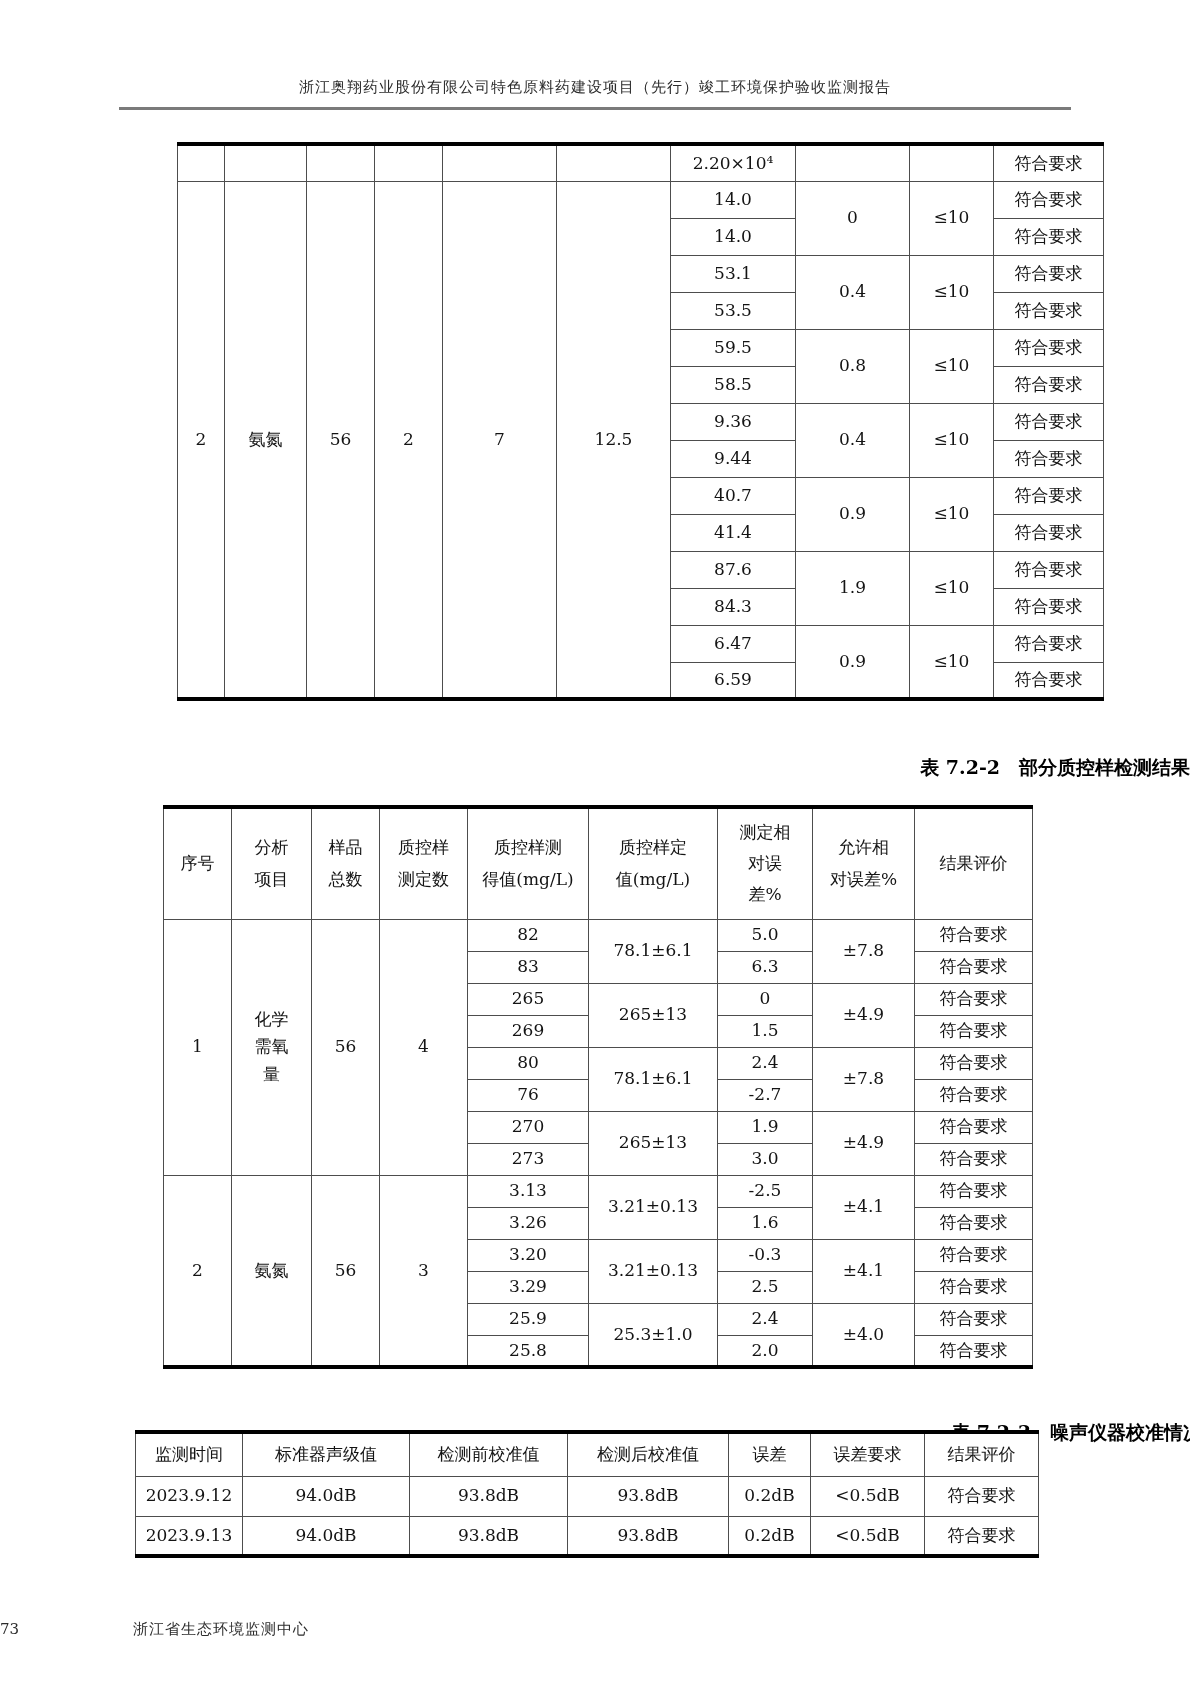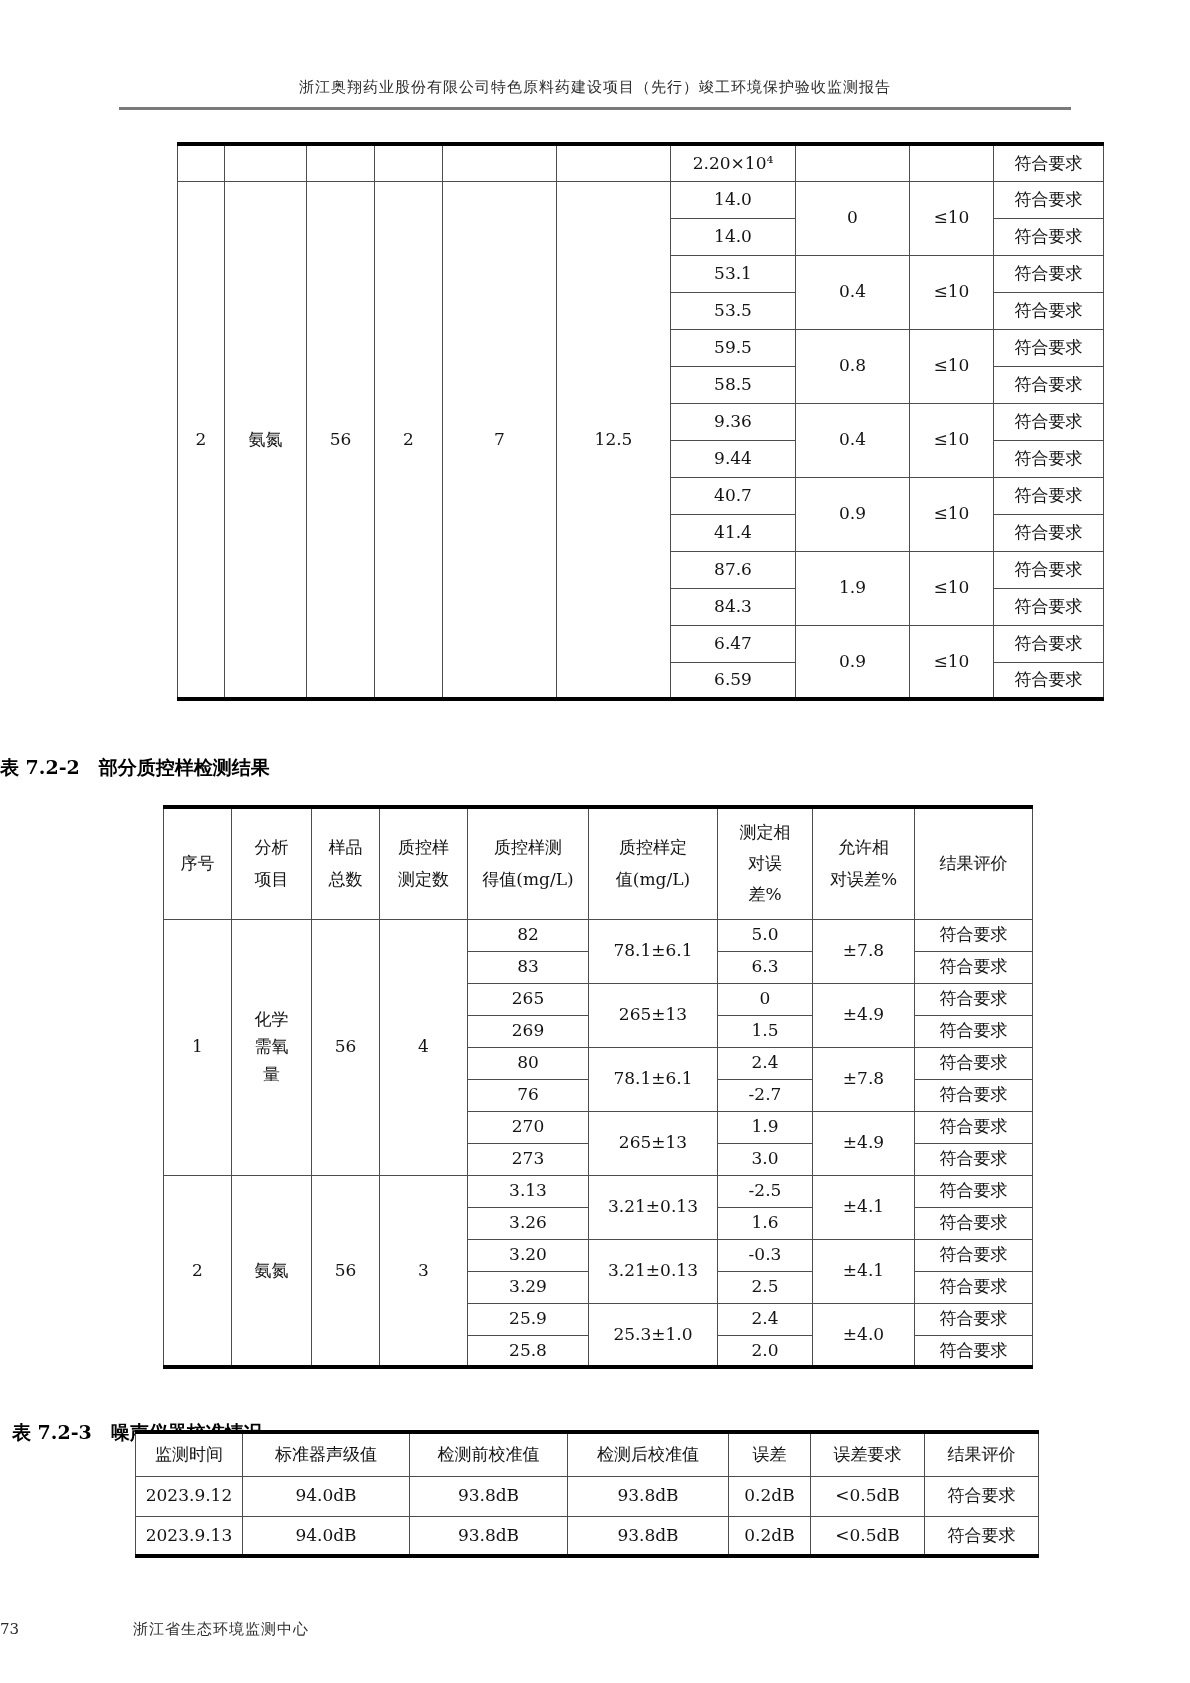--- a/index.html
+++ b/index.html
@@ -25,21 +25,21 @@
   .t1 { top:142px; left:133px; width:926px; border-top:4px solid #000; border-bottom:4px solid #000;margin-left:44px; }
   .t1 tr { height:37px; }
   .t2 { top:805px; left:163px; width:869px; border-top:4px solid #000; border-bottom:4px solid #000; }
   .t2 tr { height:32px; }
   .t2 tr.hdr { height:112px; }
   .t2 tr.hdr th { line-height:1.85; }
   .t3 { top:1430px; left:135px; width:903px; border-top:4px solid #000; border-bottom:4px solid #000;padding-left:7px; }
   .t3 tr { height:40px; }
   .t3 tr.hdr { height:44px; }
   .tbl-title {
-    position:absolute; left:0; width:1190px; text-align:left;
+    position:absolute; left:0; width:1190px; text-align:right;
     font-size:19px; font-weight:bold; color:#000; white-space:pre-line;
   }
   .title-722 { top:755px; }
   .title-723 { top:1420px;margin-left:12px; }
   .doc-footer-org {
     position:absolute; top:1620px; left:133px; font-size:15px; color:#2b2b2b; letter-spacing:1px;
   }
   .doc-footer-page {
     position:absolute; top:1620px; left:0; width:1150px; text-align:left;
     font-size:15px; color:#2b2b2b;

